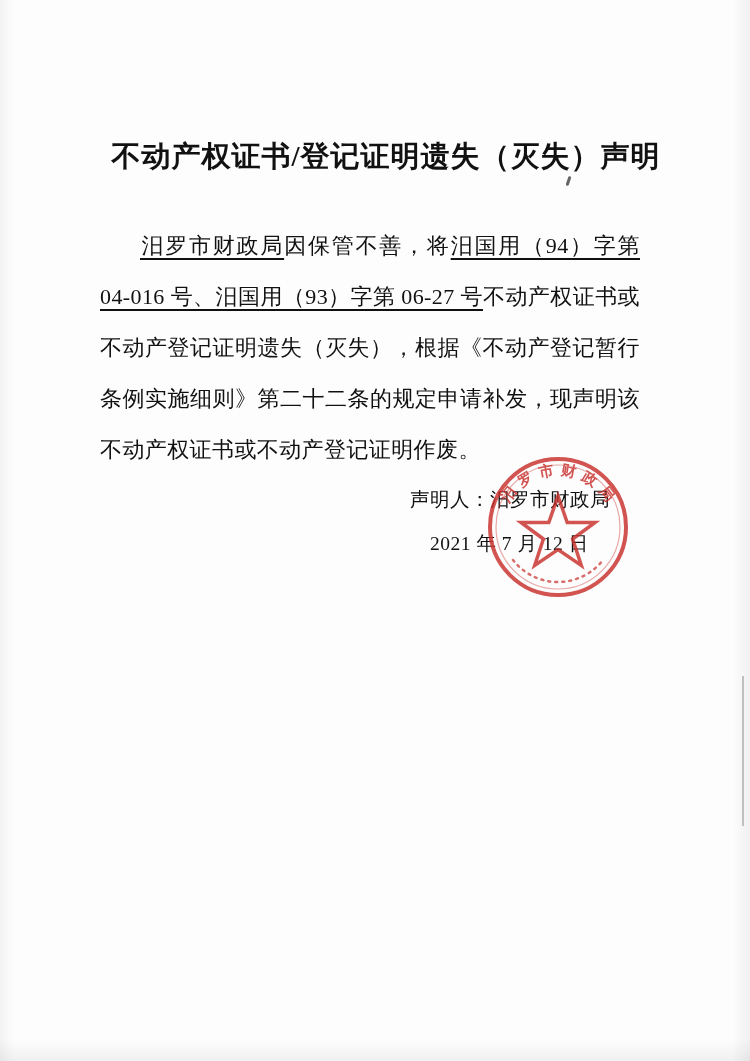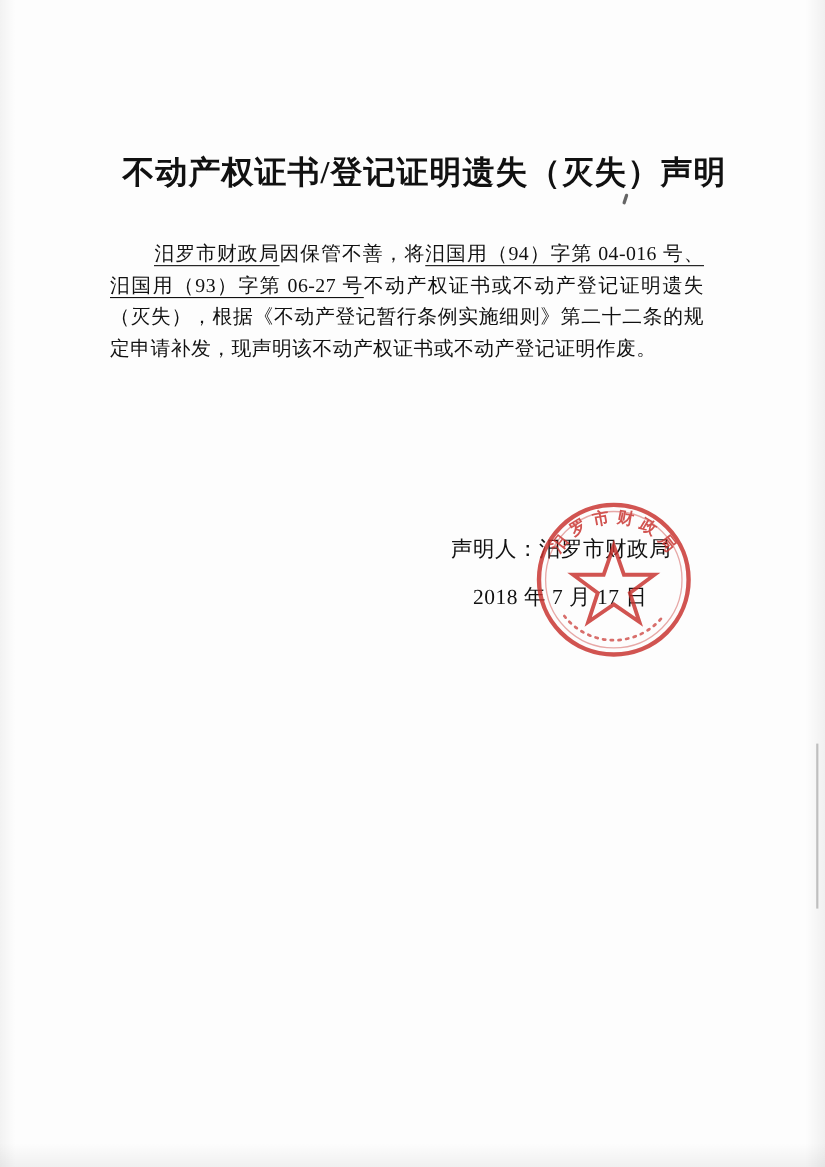--- a/index.html
+++ b/index.html
@@ -67,22 +67,22 @@
   }
 
   .body-block {
     position: absolute;
     top: 198px;
     left: 100px;
     width: 540px;
   }
 
   .para {
-    font-size: 18px;
-    line-height: 29px;
+    font-size: 22px;
+    line-height: 51px;
     text-align: justify;
     text-justify: inter-ideograph;
     letter-spacing: 0.4px;
   }
 
   .para .indent {
     display: inline-block;
     width: 40px;
   }
 
@@ -162,21 +162,21 @@
     </p>
 
 
   </div>
 
   <div class="sign-block">
     <div class="sign-row">
       <span>声明人：</span><span>汨罗市财政局</span>
     </div>
     <div class="sign-row date-row">
-      <span>2018 年 7 月 17 日</span>
+      <span>2021 年 7 月 12 日</span>
     </div>
   </div>
 
   <div class="seal">
     <svg width="150" height="150" viewBox="0 0 150 150" aria-hidden="true">
       <g opacity="0.82">
         <circle cx="75" cy="75" r="68" fill="none" stroke="#c8302c" stroke-width="4"></circle>
         <circle cx="75" cy="75" r="62" fill="none" stroke="#c8302c" stroke-width="1.2" opacity="0.5"></circle>
 
         <polygon points="75,44 84.2,70.5 112,70.5 89.6,87 98.3,113.5 75,97.5 51.7,113.5 60.4,87 38,70.5 65.8,70.5" fill="none" stroke="#c8302c" stroke-width="3.5"></polygon>

